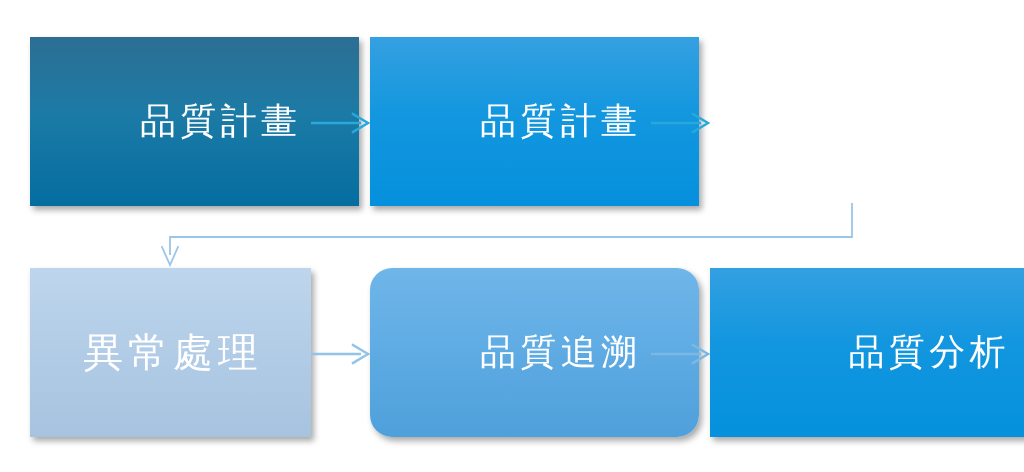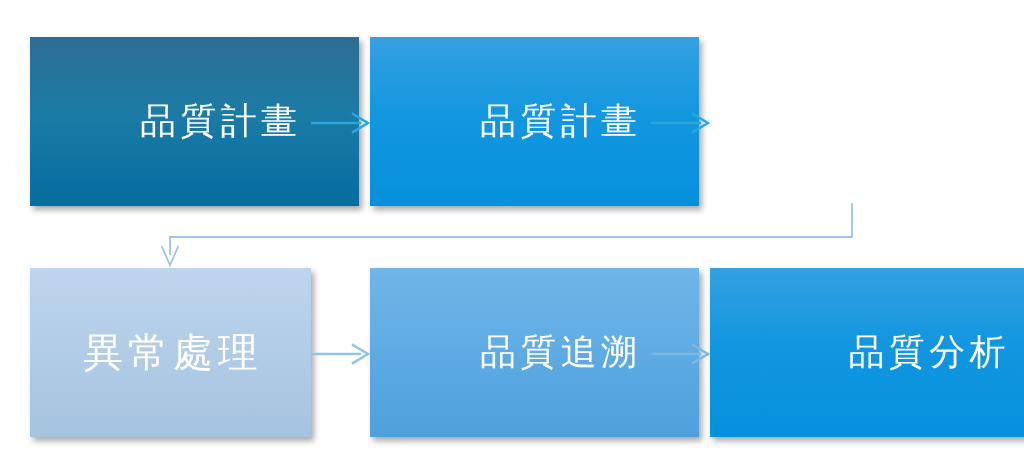--- a/index.html
+++ b/index.html
@@ -41,21 +41,21 @@
 
   .node.n1 { left: 30px;  top: 37px;  width: 281px; height: 169px;
              background: linear-gradient(180deg, #2d6e93 0%, #1c7ba6 45%, #046da0 100%); }
   .node.n2 { left: 370px; top: 37px;  width: 281px; height: 169px;
              background: linear-gradient(180deg, #35a0e1 0%, #1397df 45%, #0590dd 100%); }
   .node.n3 { left: 710px; top: 37px;  width: 281px; height: 169px;
              background: linear-gradient(180deg, #70b5e6 0%, #62ace2 45%, #55a3dc 100%); }
   .node.n4 { left: 30px;  top: 268px; width: 281px; height: 169px;
              background: linear-gradient(180deg, #bed6ed 0%, #b3cde7 45%, #a6c3df 100%); }
   .node.n5 { left: 370px; top: 268px; width: 281px; height: 169px;
-             background: linear-gradient(180deg, #6fb6e9 0%, #60ace4 45%, #4ea0db 100%); }
+             background: linear-gradient(180deg, #6fb6e9 0%, #60ace4 45%, #4ea0db 100%); border-radius: 22px; }
   .node.n6 { left: 710px; top: 268px; width: 338px; height: 169px;
              background: linear-gradient(180deg, #33a0e1 0%, #1296df 45%, #0591dd 100%); }
 
   
   .fs-single { font-size: 36px; padding-left: 48px; }
   .fs-double { font-size: 40px; }
 
   
   .arrow-h {
     position: absolute;

